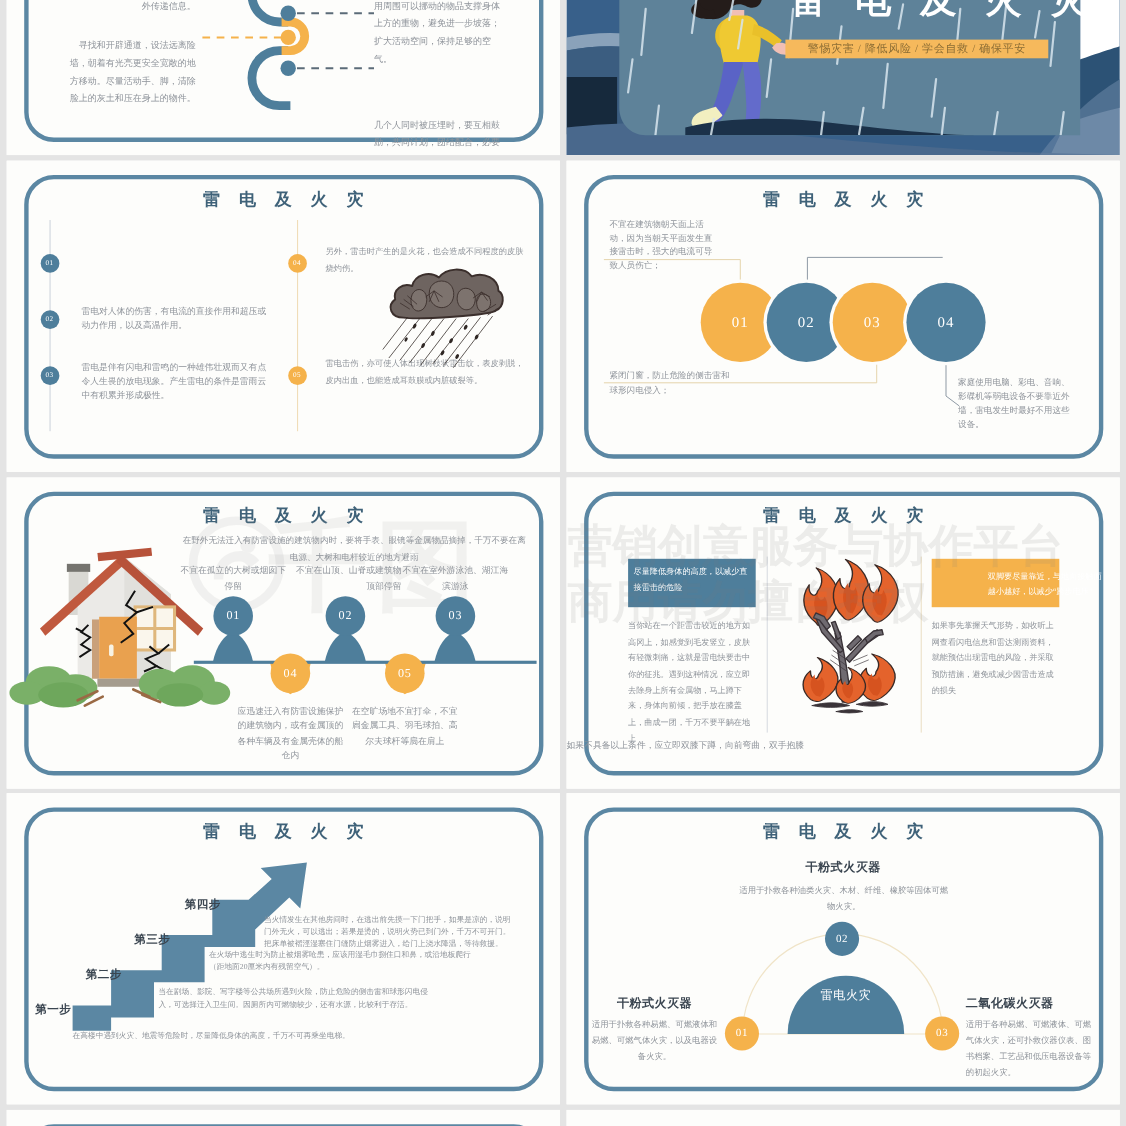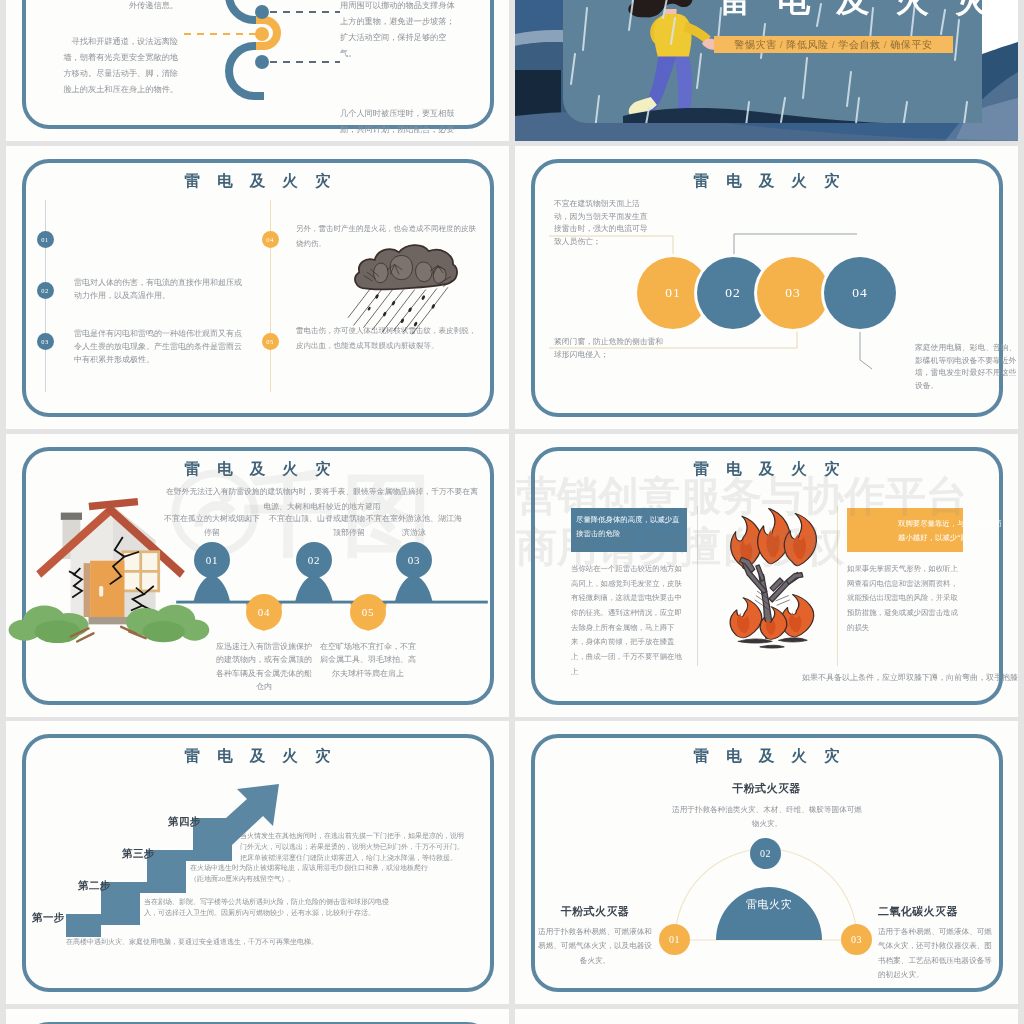--- a/index.html
+++ b/index.html
@@ -176,21 +176,21 @@
         <div style="position:absolute;left:119px;top:108px;width:78px;height:78px;border-radius:50%;background:#fdfdfb;z-index:10;"></div>
         <div class="circ" style="left:122px;top:111px;width:72px;height:72px;background:#f5b24b;font-size:13.5px;letter-spacing:1px;z-index:11;">01</div>
         <div style="position:absolute;left:179px;top:108px;width:78px;height:78px;border-radius:50%;background:#fdfdfb;z-index:12;"></div>
         <div class="circ" style="left:182px;top:111px;width:72px;height:72px;background:#4e7e9b;font-size:13.5px;letter-spacing:1px;z-index:13;">02</div>
         <div style="position:absolute;left:239px;top:108px;width:78px;height:78px;border-radius:50%;background:#fdfdfb;z-index:14;"></div>
         <div class="circ" style="left:242px;top:111px;width:72px;height:72px;background:#f5b24b;font-size:13.5px;letter-spacing:1px;z-index:15;">03</div>
         <div style="position:absolute;left:306px;top:108px;width:78px;height:78px;border-radius:50%;background:#fdfdfb;z-index:16;"></div>
         <div class="circ" style="left:309px;top:111px;width:72px;height:72px;background:#4e7e9b;font-size:13.5px;letter-spacing:1px;z-index:17;">04</div>
         <div class="bt" style="position:absolute;left:39px;top:52px;width:100px;font-size:7.8px;z-index:40;">不宜在建筑物朝天面上活动，因为当朝天平面发生直接雷击时，强大的电流可导致人员伤亡；</div>
         <div class="bt" style="position:absolute;left:39px;top:190px;width:112px;font-size:7.8px;z-index:40;">紧闭门窗，防止危险的侧击雷和球形闪电侵入；</div>
-        <div class="bt" style="position:absolute;left:356px;top:196px;width:104px;font-size:7.8px;z-index:40;margin-left:44px;">家庭使用电脑、彩电、音响、影碟机等弱电设备不要靠近外墙，雷电发生时最好不用这些设备。</div>
+        <div class="bt" style="position:absolute;left:356px;top:196px;width:104px;font-size:7.8px;z-index:40;">家庭使用电脑、彩电、音响、影碟机等弱电设备不要靠近外墙，雷电发生时最好不用这些设备。</div>
       </div>
     </div>
 <div class="cell" style="left:6px;top:434px;width:503px;height:283px;">
       <div class="slide">
         <div class="sframe" style="left:16px;top:13px;right:15px;bottom:12px;"></div>
         <div class="stitle" style="top:25px;font-size:15.5px;letter-spacing:6.6px;text-indent:6.6px;">雷 电 及 火 灾</div>
         <svg viewBox="-4 0 228 206" style="position:absolute;left:14px;top:52px;width:186px;height:169px;">
  <rect x="46" y="32" width="26" height="9" fill="#75746f"></rect>
  <rect x="48" y="41" width="22" height="48" fill="#d9d8d3"></rect>
  <path d="M58 66 L110 24 L162 66 L162 160 L58 160 Z" fill="#ebeae7"></path>
@@ -261,21 +261,21 @@
         <div class="sframe" style="left:16px;top:13px;right:15px;bottom:12px;"></div>
         <div class="stitle" style="top:25px;font-size:15.5px;letter-spacing:6.6px;text-indent:6.6px;">雷 电 及 火 灾</div>
         <div style="position:absolute;left:182px;top:72px;width:1px;height:160px;background:#d9dde2;"></div>
         <div style="position:absolute;left:322px;top:72px;width:1px;height:160px;background:#ece0c7;"></div>
         <div style="position:absolute;left:56px;top:74px;width:116px;height:44px;background:#4e7e9b;"></div>
         <div style="position:absolute;left:61px;top:79px;width:106px;font-size:7.4px;color:#fff;line-height:1.85;">尽量降低身体的高度，以减少直接雷击的危险</div>
         <div class="bt" style="position:absolute;left:56px;top:128px;width:112px;font-size:7.4px;line-height:1.98;">当你站在一个距雷击较近的地方如高冈上，如感觉到毛发竖立，皮肤有轻微刺痛，这就是雷电快要击中你的征兆。遇到这种情况，应立即去除身上所有金属物，马上蹲下来，身体向前倾，把手放在膝盖上，曲成一团，千万不要平躺在地上</div>
         <div style="position:absolute;left:332px;top:74px;width:116px;height:44px;background:#f5b24b;"></div>
         <div style="position:absolute;left:337px;top:83px;width:106px;font-size:7.4px;color:#fff;line-height:1.85;margin-left:46px;">双脚要尽量靠近，与地面接触面越小越好，以减少“跨步电压”</div>
         <div class="bt" style="position:absolute;left:332px;top:128px;width:114px;font-size:7.4px;line-height:1.98;">如果事先掌握天气形势，如收听上网查看闪电信息和雷达测雨资料，就能预估出现雷电的风险，并采取预防措施，避免或减少因雷击造成的损失</div>
-        <div class="bt" style="position:absolute;left:0;right:0;top:238px;text-align:right;font-size:8px;">如果不具备以上条件，应立即双膝下蹲，向前弯曲，双手抱膝</div>
+        <div class="bt" style="position:absolute;left:0;right:0;top:238px;text-align:left;font-size:8px;">如果不具备以上条件，应立即双膝下蹲，向前弯曲，双手抱膝</div>
         <svg viewBox="0 -14 250 300" style="position:absolute;left:188px;top:62px;width:144px;height:164px;">
  <g transform="translate(118,16) scale(1.16,.88) translate(-118,-16)" fill="#e4632c" stroke="#3a2a26" stroke-width="2" stroke-linejoin="round">
   <path d="M72 128 C54 110 48 82 62 56 C60 76 72 82 74 68 C84 52 80 34 72 24 C94 34 108 62 102 92 C98 112 86 128 78 132 C74 134 74 132 72 128 Z"></path>
   <path d="M110 116 C94 96 92 66 106 44 C106 66 120 70 120 54 C128 34 122 18 114 8 C138 18 152 50 146 80 C142 102 128 118 120 122 C116 124 112 120 110 116 Z"></path>
   <path d="M152 120 C136 102 134 74 148 54 C148 74 162 78 162 62 C170 44 164 28 156 18 C180 28 194 58 188 86 C184 106 170 122 162 126 C158 128 154 124 152 120 Z"></path>
  </g>
  <g transform="translate(118,16) scale(1.16,.88) translate(-118,-16)" fill="#d6531f">
   <path d="M78 120 C68 104 66 86 74 72 C74 86 82 88 84 78 C90 90 90 108 82 120 Z"></path>
   <path d="M118 108 C108 90 108 68 118 52 C118 68 128 72 128 60 C134 74 132 94 124 110 Z"></path>
   <path d="M160 112 C150 96 150 76 160 62 C160 76 168 78 168 66 C176 80 174 98 166 114 Z"></path>
@@ -320,21 +320,21 @@
         <div class="stitle" style="top:25px;font-size:15.5px;letter-spacing:6.6px;text-indent:6.6px;">雷 电 及 火 灾</div>
         <svg viewBox="0 0 503 283" style="position:absolute;left:0;top:0;width:503px;height:283px;">
       <path d="M60 216 L60 193 L95 193 L95 161 L141 161 L141 129 L187 129 L187 97 L220 97
                L241 78 L231 68 L273 63 L267 105 L257 95 L226 124 L226 140 L180 140 L180 172
                L134 172 L134 204 L95 204 L95 216 Z" fill="#5b87a3"></path>
     </svg>
         <div style="position:absolute;left:26px;top:190px;font-size:10.5px;font-weight:700;color:#3a4550;letter-spacing:.4px;">第一步</div>
         <div style="position:absolute;left:72px;top:158px;font-size:10.5px;font-weight:700;color:#3a4550;letter-spacing:.4px;">第二步</div>
         <div style="position:absolute;left:116px;top:126px;font-size:10.5px;font-weight:700;color:#3a4550;letter-spacing:.4px;">第三步</div>
         <div style="position:absolute;left:162px;top:94px;font-size:10.5px;font-weight:700;color:#3a4550;letter-spacing:.4px;">第四步</div>
-        <div class="bt" style="position:absolute;left:60px;top:216px;width:330px;font-size:7px;line-height:1.6;">在高楼中遇到火灾、家庭使用电脑，要通过安全通道逃生，千万不可再乘坐电梯。</div>
+        <div class="bt" style="position:absolute;left:60px;top:216px;width:330px;font-size:7px;line-height:1.6;">在高楼中遇到火灾、地震等危险时，尽量降低身体的高度，千万不可再乘坐电梯。</div>
         <div class="bt" style="position:absolute;left:138px;top:176px;width:250px;font-size:7px;line-height:1.6;">当在剧场、影院、写字楼等公共场所遇到火险，防止危险的侧击雷和球形闪电侵入，可选择迁入卫生间。因厕所内可燃物较少，还有水源，比较利于存活。</div>
         <div class="bt" style="position:absolute;left:184px;top:142px;width:238px;font-size:7px;line-height:1.6;">在火场中逃生时为防止被烟雾呛患，应该用湿毛巾捌住口和鼻，或沿地板爬行（距地面20厘米内有残留空气）。</div>
         <div class="bt" style="position:absolute;left:234px;top:110px;width:226px;font-size:7px;line-height:1.6;">当火情发生在其他房间时，在逃出前先摸一下门把手，如果是凉的，说明门外无火，可以逃出；若果是烫的，说明火势已到门外，千万不可开门。把床单被褶涇湿塞住门缝防止烟雾进入，给门上浇水降温，等待救援。</div>
       </div>
     </div>
 <div class="cell" style="left:515px;top:721px;width:503px;height:283px;">
       <div class="slide">
         <div class="sframe" style="left:16px;top:13px;right:15px;bottom:12px;"></div>
         <div class="stitle" style="top:25px;font-size:15.5px;letter-spacing:6.6px;text-indent:6.6px;">雷 电 及 火 灾</div>
         <svg viewBox="0 0 503 283" style="position:absolute;left:0;top:0;width:503px;height:283px;">

